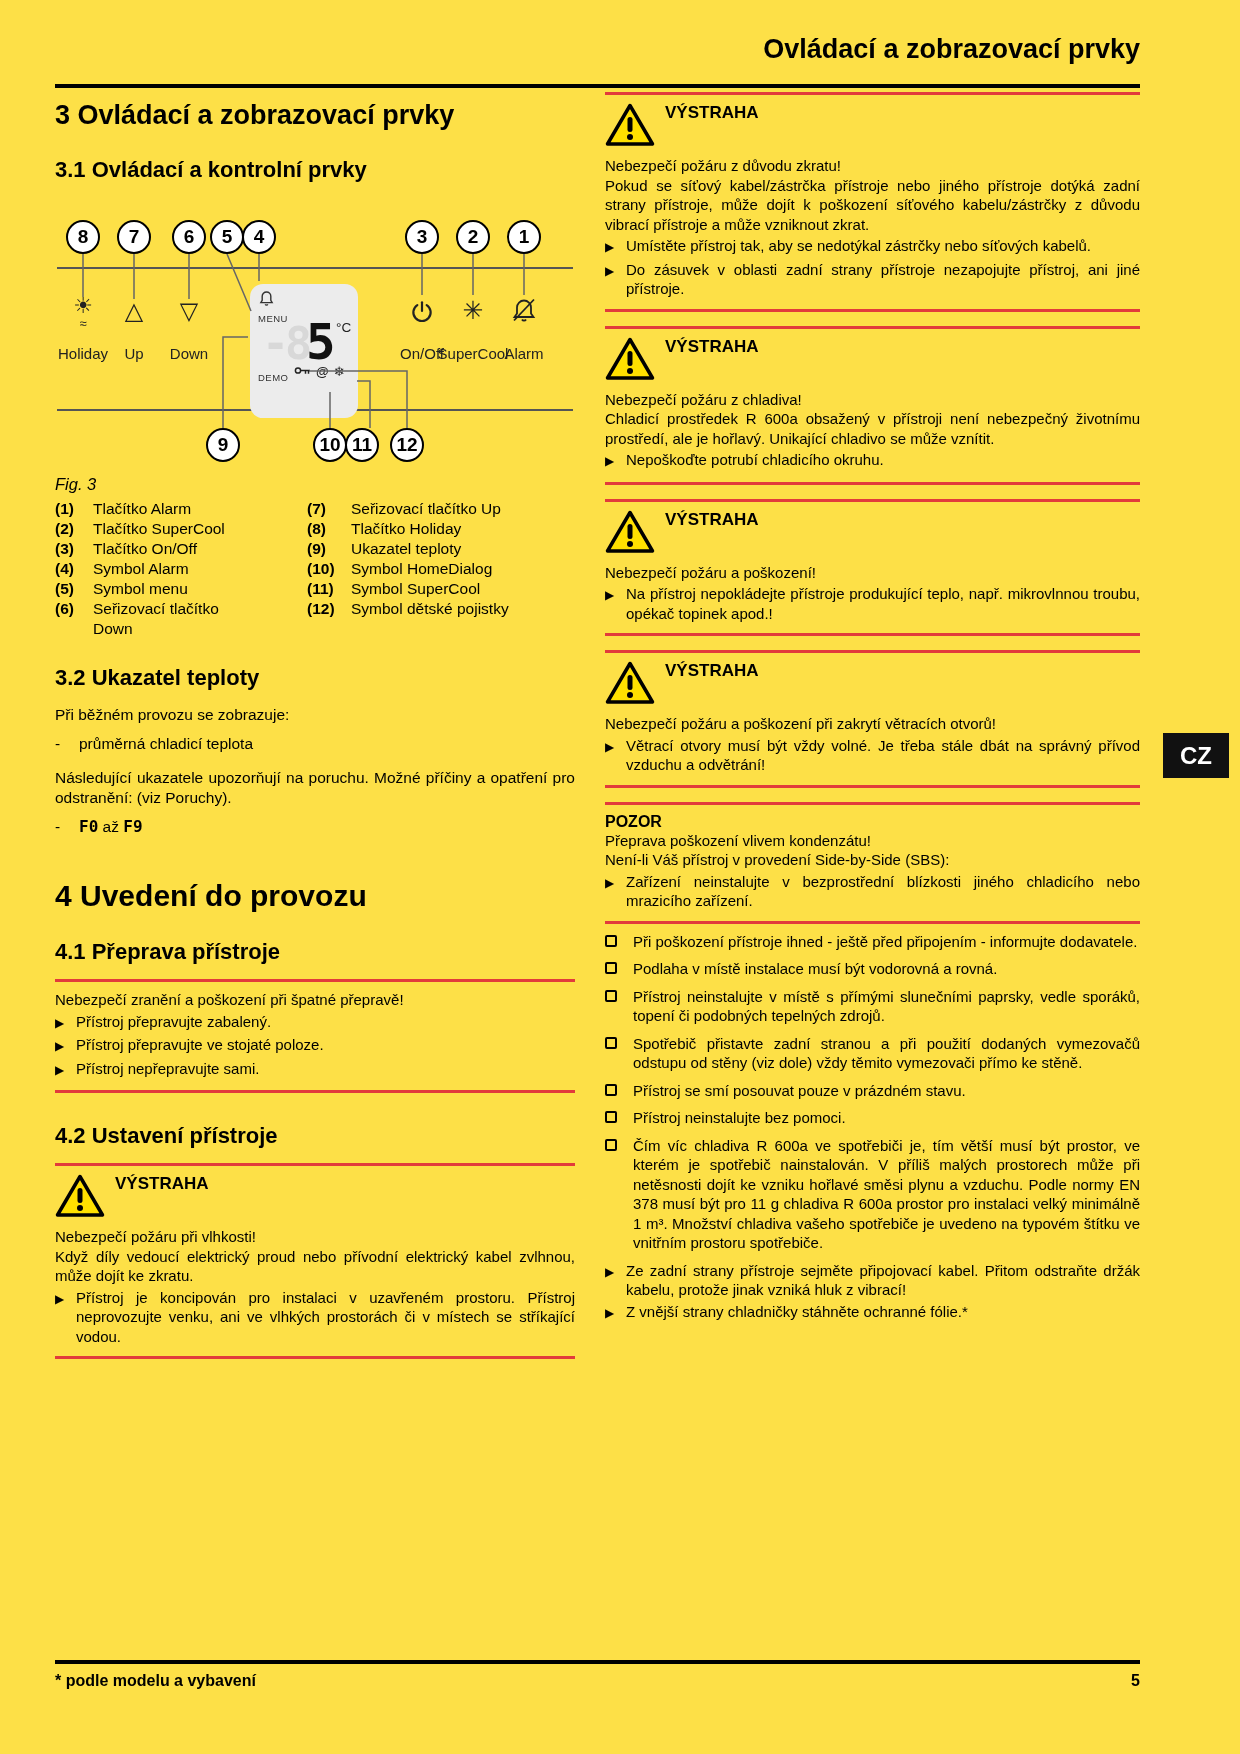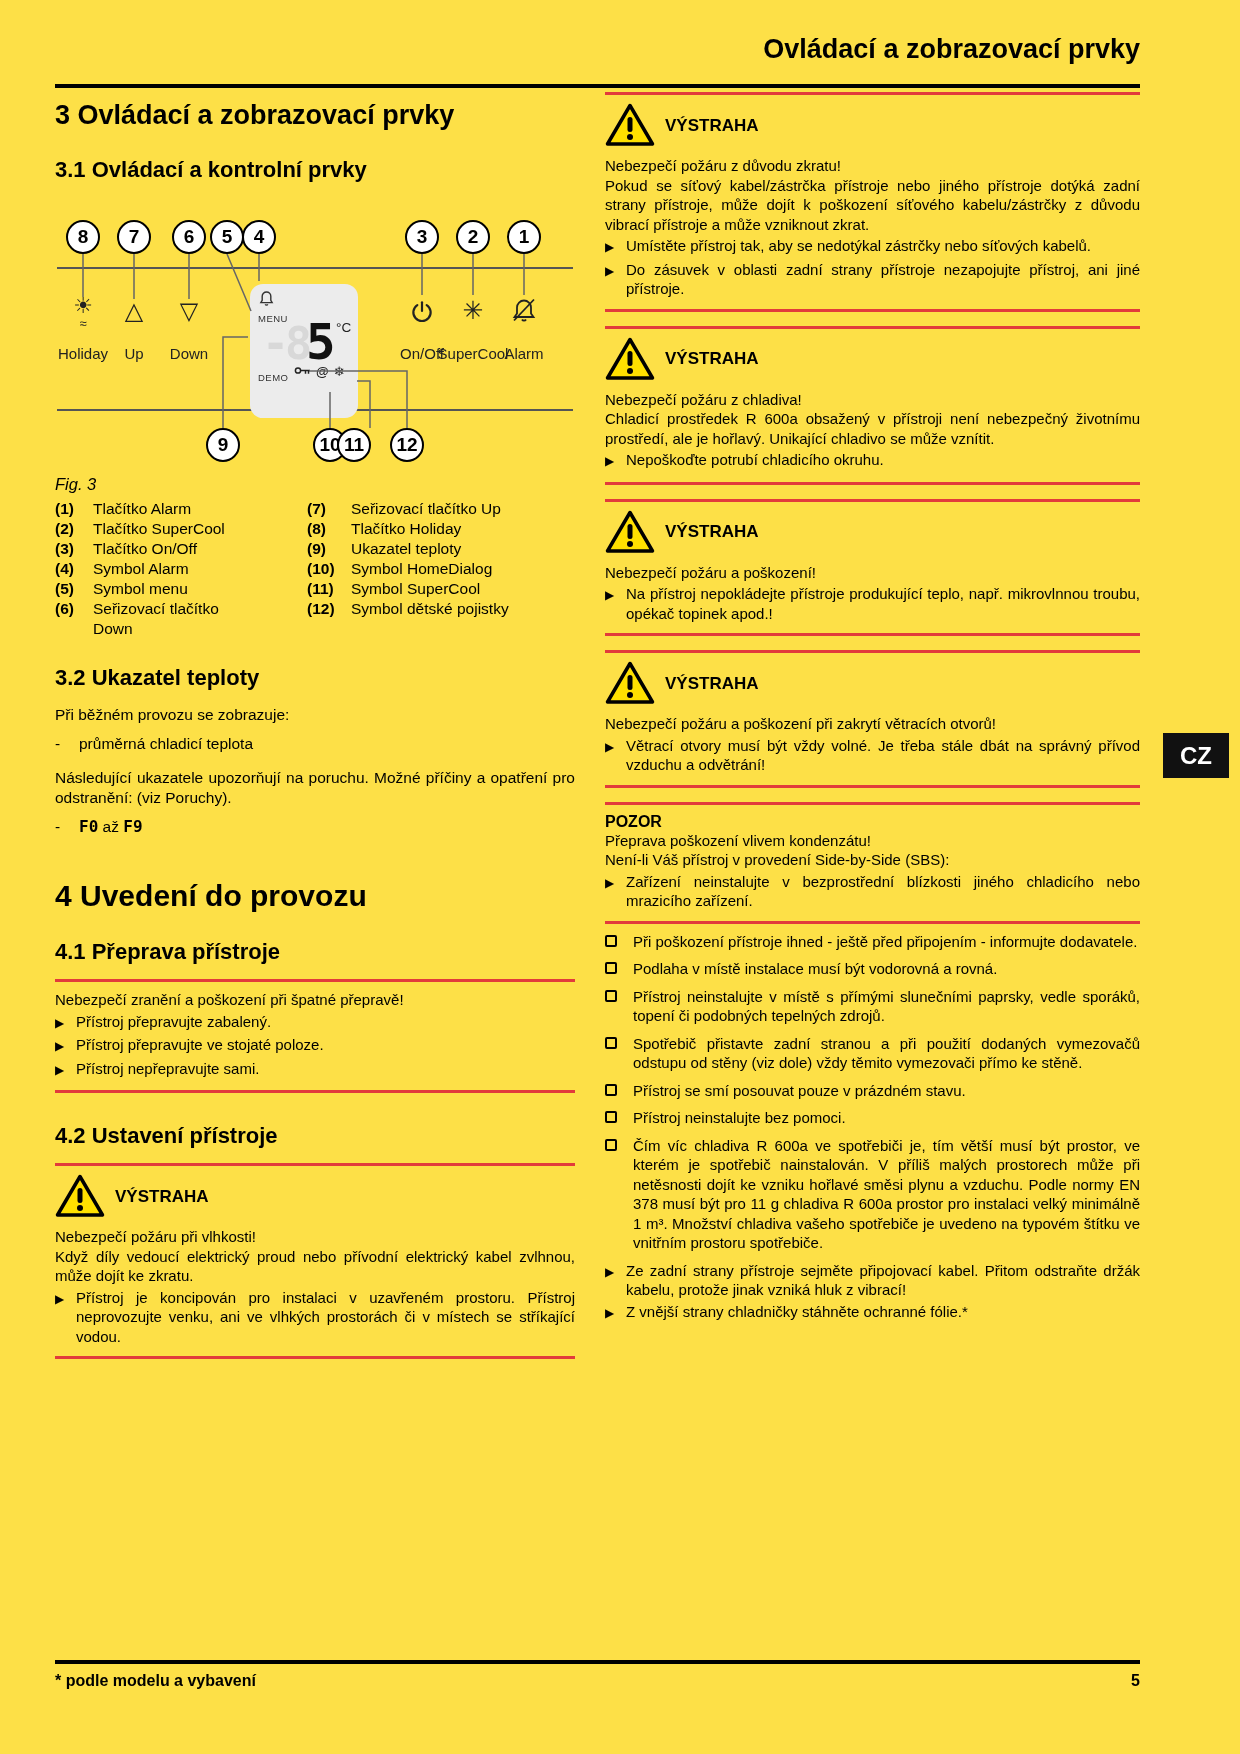--- a/index.html
+++ b/index.html
@@ -46,21 +46,21 @@
 
   .legend { display:flex; margin-top:5px; }
   .legend .lcol { width:252px; } .legend .rcol { flex:1; }
   .litem { display:flex; font-size:15.5px; line-height:20px; }
   .lnum { font-weight:bold; flex:0 0 38px; }
   .rcol .lnum { flex:0 0 44px; }
   .lcol .ltext { max-width:165px; }
 
   
   .warnbox { border-top:3px solid #e23b3b; border-bottom:3px solid #e23b3b; padding:8px 0 10px; margin-top:14px; }
-  .warnbox .head { display:flex; align-items:center; gap:10px; margin-bottom:5px; }
+  .warnbox .head { display:flex; align-items:flex-start; gap:10px; margin-bottom:5px; }
   .warn-title { font-weight:bold; font-size:17px; padding-bottom:3px; }
   .w-headline { font-size:15px; line-height:19.5px; }
   .w-para { font-size:15px; line-height:19.5px; text-align:justify; }
   .b-item { display:flex; gap:8px; font-size:15px; line-height:19.5px; text-align:justify; margin-top:2px; }
   .b-item .mk { flex:0 0 13px; font-size:12px; padding-top:2px; }
   .pozor-title { font-weight:bold; font-size:16px; }
 
   .checklist { margin-top:6px; }
   .c-item { display:flex; gap:16px; font-size:15px; line-height:19.5px; text-align:justify; margin-top:8px; }
   .c-item .sq { flex:0 0 12px; height:12px; border:2px solid #000; border-radius:2px; margin-top:3px; }
@@ -142,21 +142,21 @@
                 <path d="M6.6 5.5H16 M11.5 5.5v3.2 M14.5 5.5v3.2" stroke="#222" stroke-width="1.5" fill="none"></path>
               </svg>
           </span>
           <span style="font-weight:bold">@</span>
           <span>❄</span>
         </span>
       </div>
 
       <div class="callout" style="left:151px;top:233px">9</div>
       <div class="callout" style="left:258px;top:233px">10</div>
-      <div class="callout" style="left:282px;top:233px">11</div>
+      <div class="callout" style="left:290px;top:233px">11</div>
       <div class="callout" style="left:335px;top:233px">12</div>
     </div>
 
     <div class="fig-caption">Fig. 3</div>
 
     <div class="legend">
       <div class="lcol">
         <div class="litem">
             <span class="lnum">(1)</span>
             <span class="ltext">Tlačítko Alarm</span>

